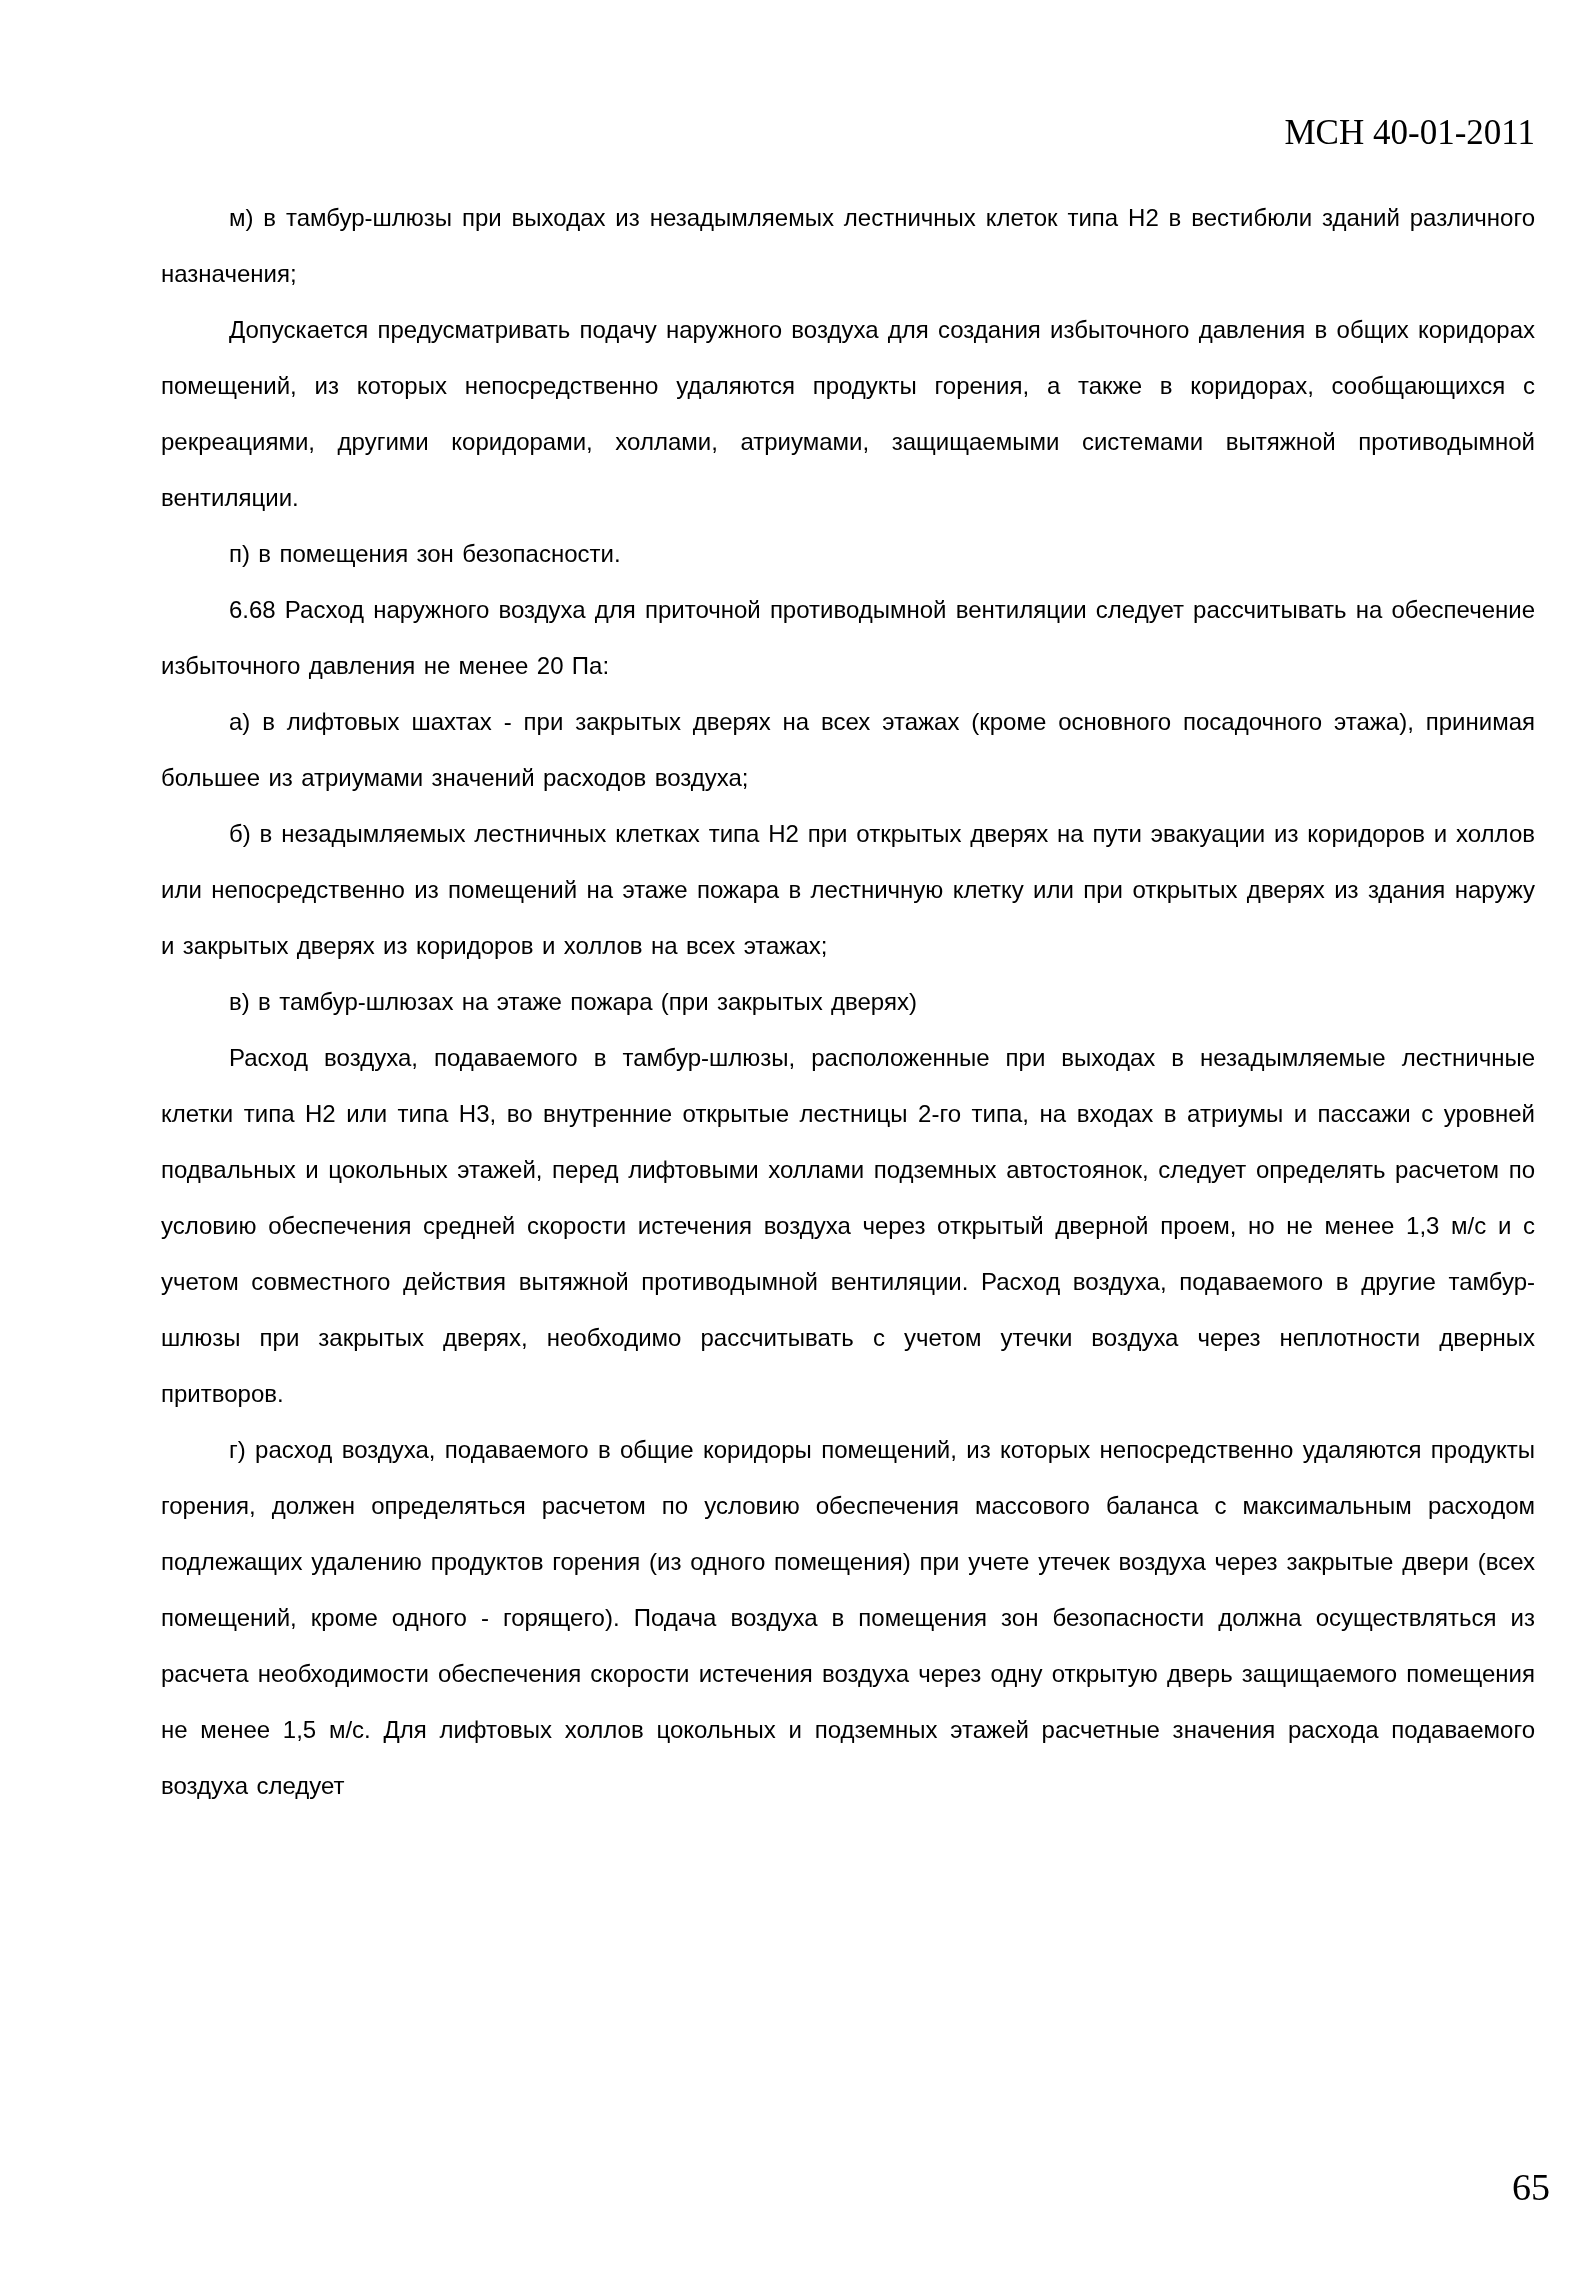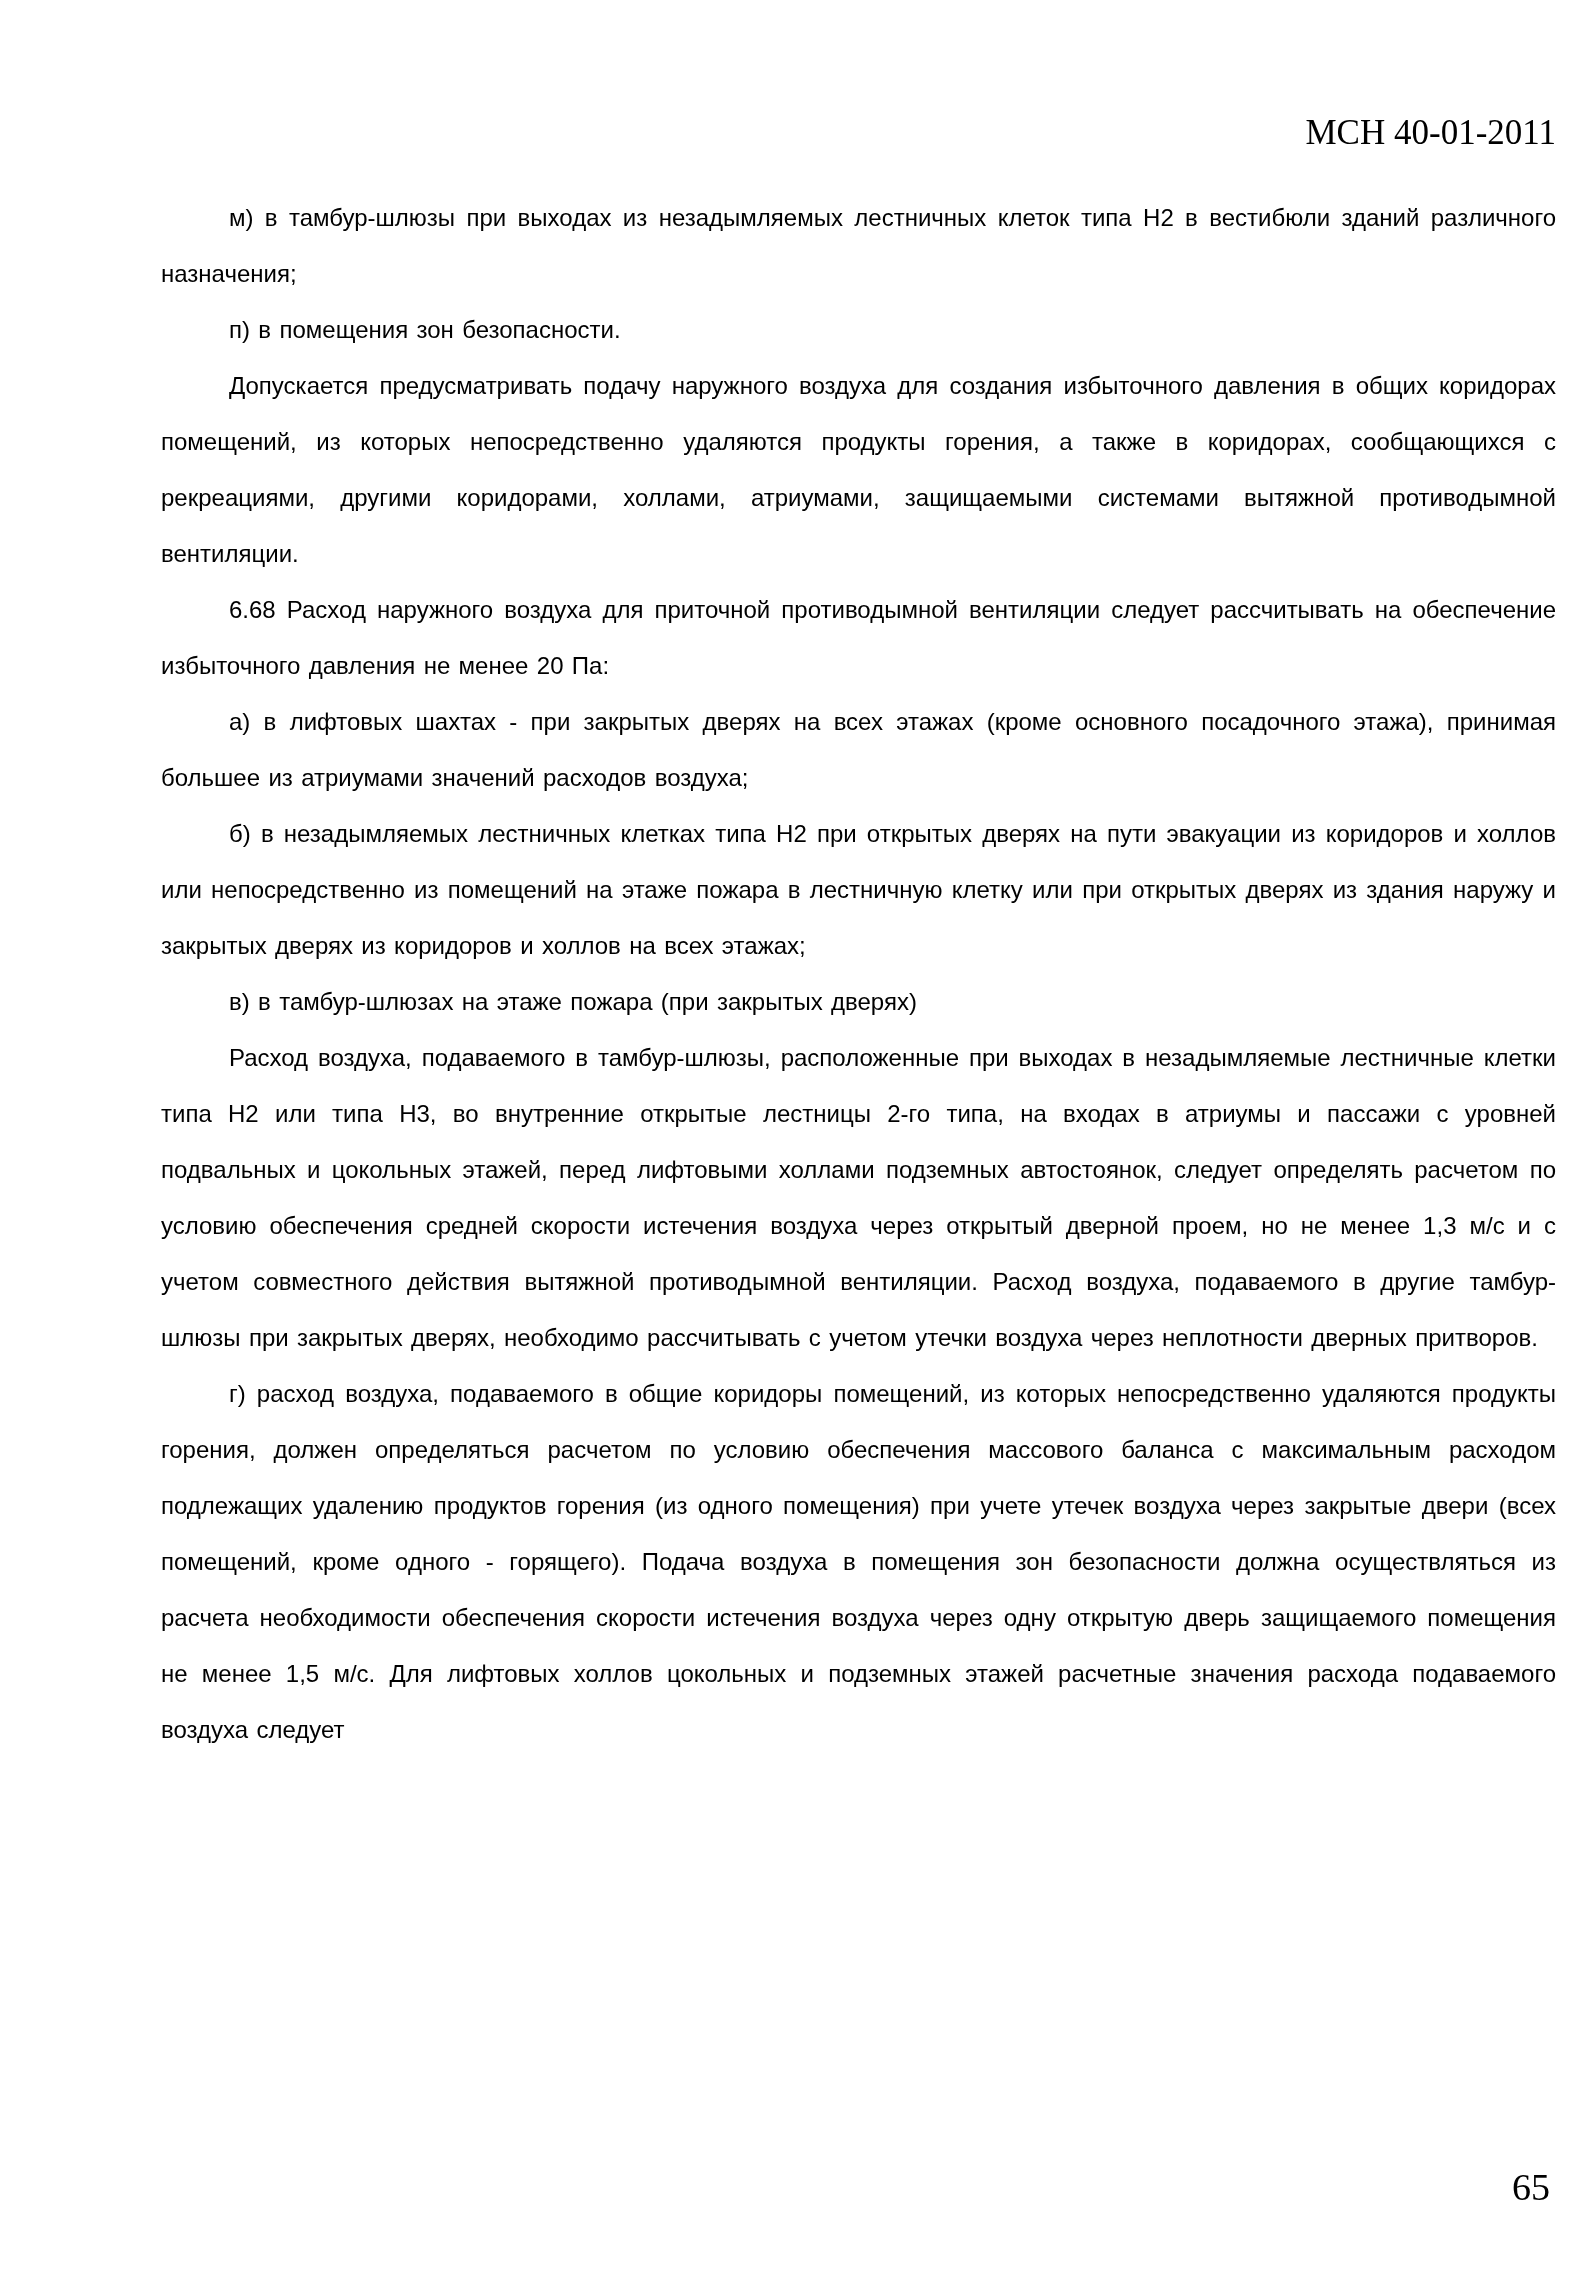--- a/index.html
+++ b/index.html
@@ -11,21 +11,21 @@
     width: 1597px;
     height: 2295px;
     font-family: "Liberation Sans", sans-serif;
     color: #000000;
   }
   .page {
     position: relative;
     box-sizing: border-box;
     width: 1597px;
     height: 2254px;
-    padding: 112px 41px 0 161px;
+    padding: 112px 62px 0 161px;
     background: #ffffff;
     overflow: hidden;
   }
   .doc-header {
     font-family: "Liberation Serif", serif;
     font-size: 35px;
     line-height: 41px;
     text-align: right;
     margin: 0 0 37px 0;
   }
@@ -48,22 +48,22 @@
 </style>
 </head>
 <body>
 
 <div class="page">
 
   <div class="doc-header">МСН 40-01-2011</div>
 
   <div class="content">
     <p>м) в тамбур-шлюзы при выходах из незадымляемых лестничных клеток типа Н2 в вестибюли зданий различного назначения;</p>
+    <p>Допускается предусматривать подачу наружного воздуха для создания избыточного давления в общих коридорах помещений, из которых непосредственно удаляются продукты горения, а также в коридорах, сообщающихся с рекреациями, другими коридорами, холлами, атриумами, защищаемыми системами вытяжной противодымной вентиляции.</p>
     <p>п) в помещения зон безопасности.</p>
-    <p>Допускается предусматривать подачу наружного воздуха для создания избыточного давления в общих коридорах помещений, из которых непосредственно удаляются продукты горения, а также в коридорах, сообщающихся с рекреациями, другими коридорами, холлами, атриумами, защищаемыми системами вытяжной противодымной вентиляции.</p>
     <p>6.68 Расход наружного воздуха для приточной противодымной вентиляции следует рассчитывать на обеспечение избыточного давления не менее 20 Па:</p>
     <p>а) в лифтовых шахтах - при закрытых дверях на всех этажах (кроме основного посадочного этажа), принимая большее из атриумами значений расходов воздуха;</p>
     <p>б) в незадымляемых лестничных клетках типа Н2 при открытых дверях на пути эвакуации из коридоров и холлов или непосредственно из помещений на этаже пожара в лестничную клетку или при открытых дверях из здания наружу и закрытых дверях из коридоров и холлов на всех этажах;</p>
     <p>в) в тамбур-шлюзах на этаже пожара (при закрытых дверях)</p>
     <p>Расход воздуха, подаваемого в тамбур-шлюзы, расположенные при выходах в незадымляемые лестничные клетки типа Н2 или типа Н3, во внутренние открытые лестницы 2-го типа, на входах в атриумы и пассажи с уровней подвальных и цокольных этажей, перед лифтовыми холлами подземных автостоянок, следует определять расчетом по условию обеспечения средней скорости истечения воздуха через открытый дверной проем, но не менее 1,3 м/с и с учетом совместного действия вытяжной противодымной вентиляции. Расход воздуха, подаваемого в другие тамбур-шлюзы при закрытых дверях, необходимо рассчитывать с учетом утечки воздуха через неплотности дверных притворов.</p>
     <p>г) расход воздуха, подаваемого в общие коридоры помещений, из которых непосредственно удаляются продукты горения, должен определяться расчетом по условию обеспечения массового баланса с максимальным расходом подлежащих удалению продуктов горения (из одного помещения) при учете утечек воздуха через закрытые двери (всех помещений, кроме одного - горящего). Подача воздуха в помещения зон безопасности должна осуществляться из расчета необходимости обеспечения скорости истечения воздуха через одну открытую дверь защищаемого помещения не менее 1,5 м/с. Для лифтовых холлов цокольных и подземных этажей расчетные значения расхода подаваемого воздуха следует</p>
   </div>
 
   <div class="page-number">65</div>
 

